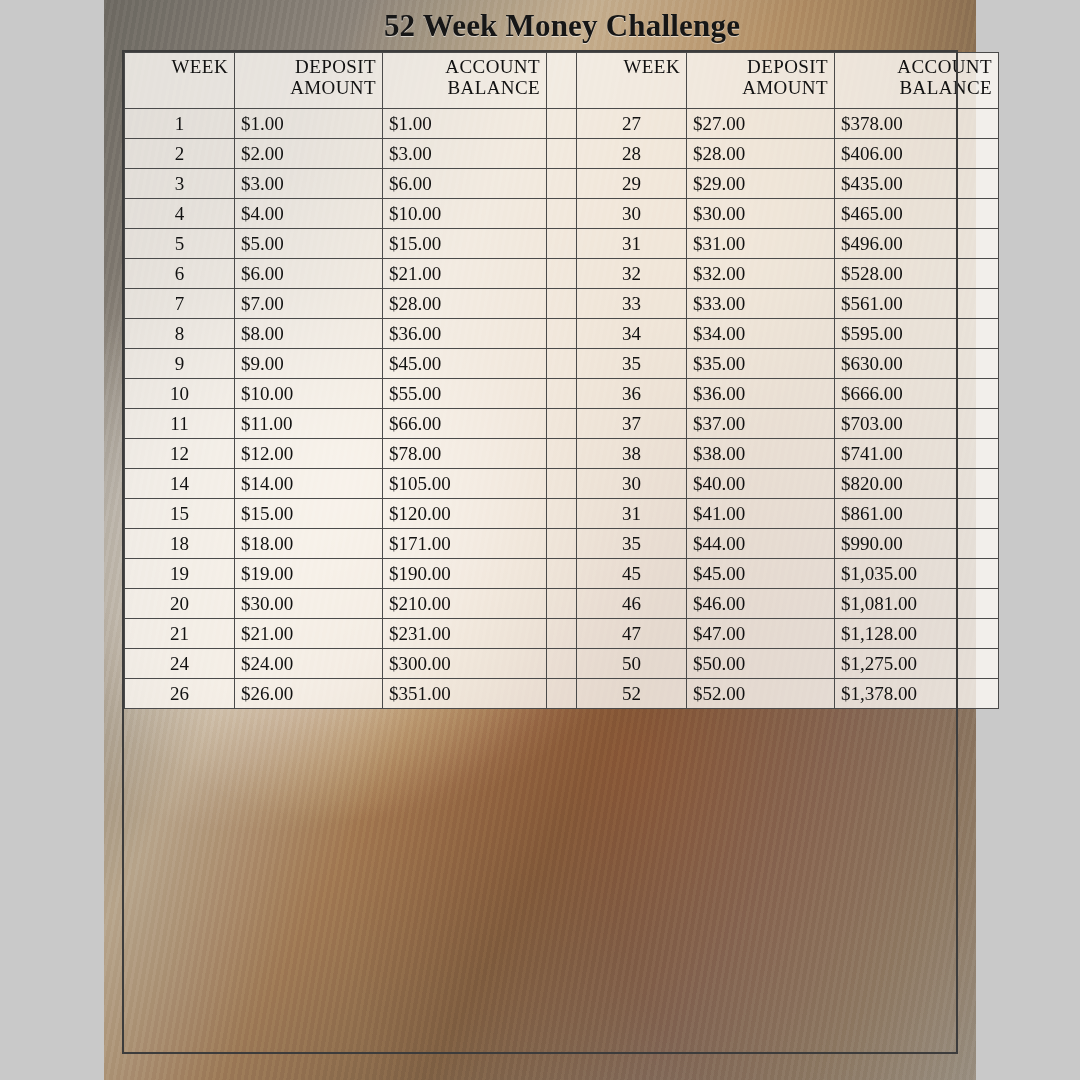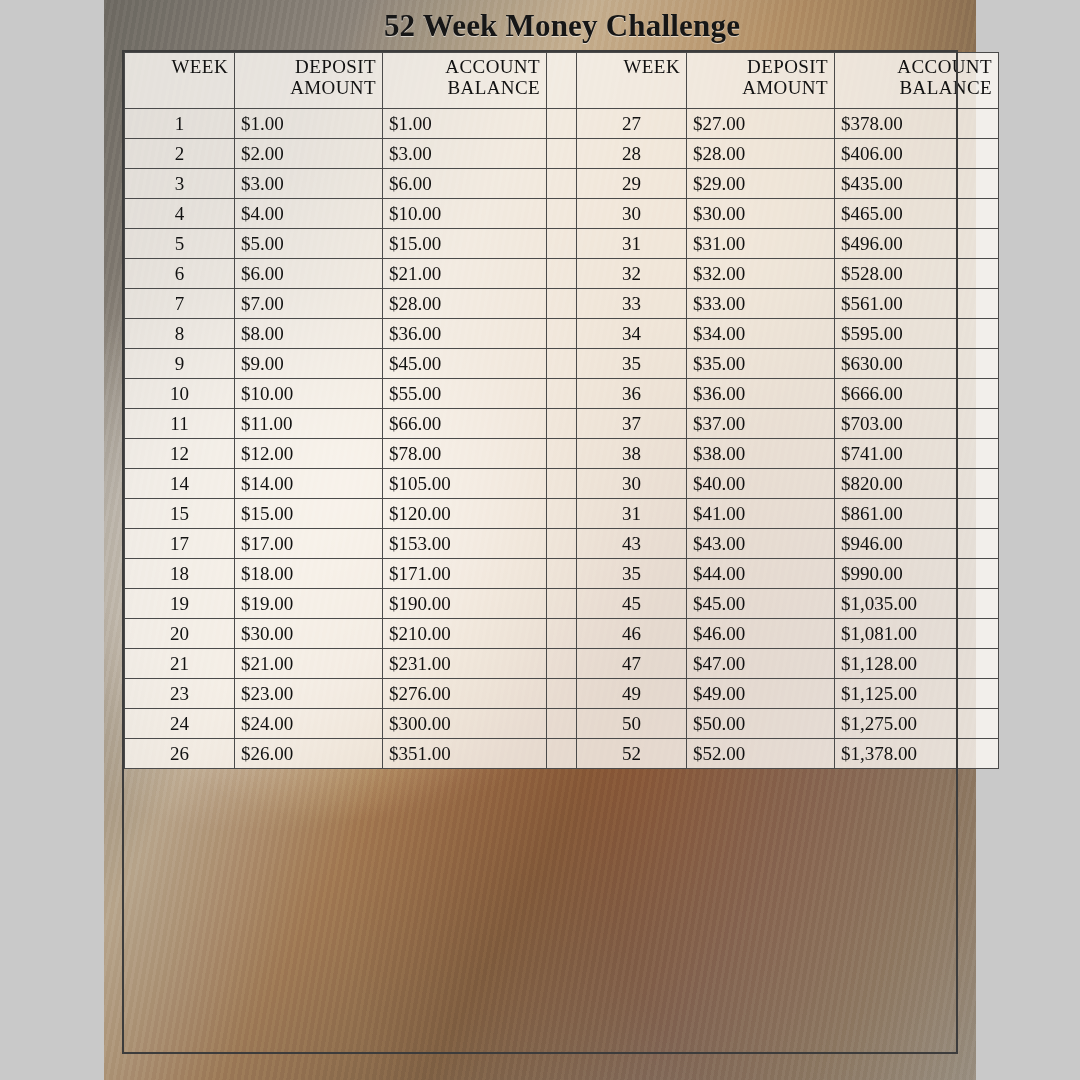--- a/index.html
+++ b/index.html
@@ -300,29 +300,20 @@
           <tr>
             <td class="week-cell">15</td>
             <td class="money-cell">$15.00</td>
             <td class="money-cell">$120.00</td>
             <td class="gap-cell"></td>
             <td class="week-cell">31</td>
             <td class="money-cell">$41.00</td>
             <td class="money-cell">$861.00</td>
           </tr>
           <tr>
-            <td class="week-cell">17</td>
-            <td class="money-cell">$17.00</td>
-            <td class="money-cell">$153.00</td>
-            <td class="gap-cell"></td>
-            <td class="week-cell">43</td>
-            <td class="money-cell">$43.00</td>
-            <td class="money-cell">$946.00</td>
-          </tr>
-          <tr>
             <td class="week-cell">18</td>
             <td class="money-cell">$18.00</td>
             <td class="money-cell">$171.00</td>
             <td class="gap-cell"></td>
             <td class="week-cell">35</td>
             <td class="money-cell">$44.00</td>
             <td class="money-cell">$990.00</td>
           </tr>
           <tr>
             <td class="week-cell">19</td>
@@ -345,29 +336,20 @@
           <tr>
             <td class="week-cell">21</td>
             <td class="money-cell">$21.00</td>
             <td class="money-cell">$231.00</td>
             <td class="gap-cell"></td>
             <td class="week-cell">47</td>
             <td class="money-cell">$47.00</td>
             <td class="money-cell">$1,128.00</td>
           </tr>
           <tr>
-            <td class="week-cell">23</td>
-            <td class="money-cell">$23.00</td>
-            <td class="money-cell">$276.00</td>
-            <td class="gap-cell"></td>
-            <td class="week-cell">49</td>
-            <td class="money-cell">$49.00</td>
-            <td class="money-cell">$1,125.00</td>
-          </tr>
-          <tr>
             <td class="week-cell">24</td>
             <td class="money-cell">$24.00</td>
             <td class="money-cell">$300.00</td>
             <td class="gap-cell"></td>
             <td class="week-cell">50</td>
             <td class="money-cell">$50.00</td>
             <td class="money-cell">$1,275.00</td>
           </tr>
           <tr>
             <td class="week-cell">26</td>

